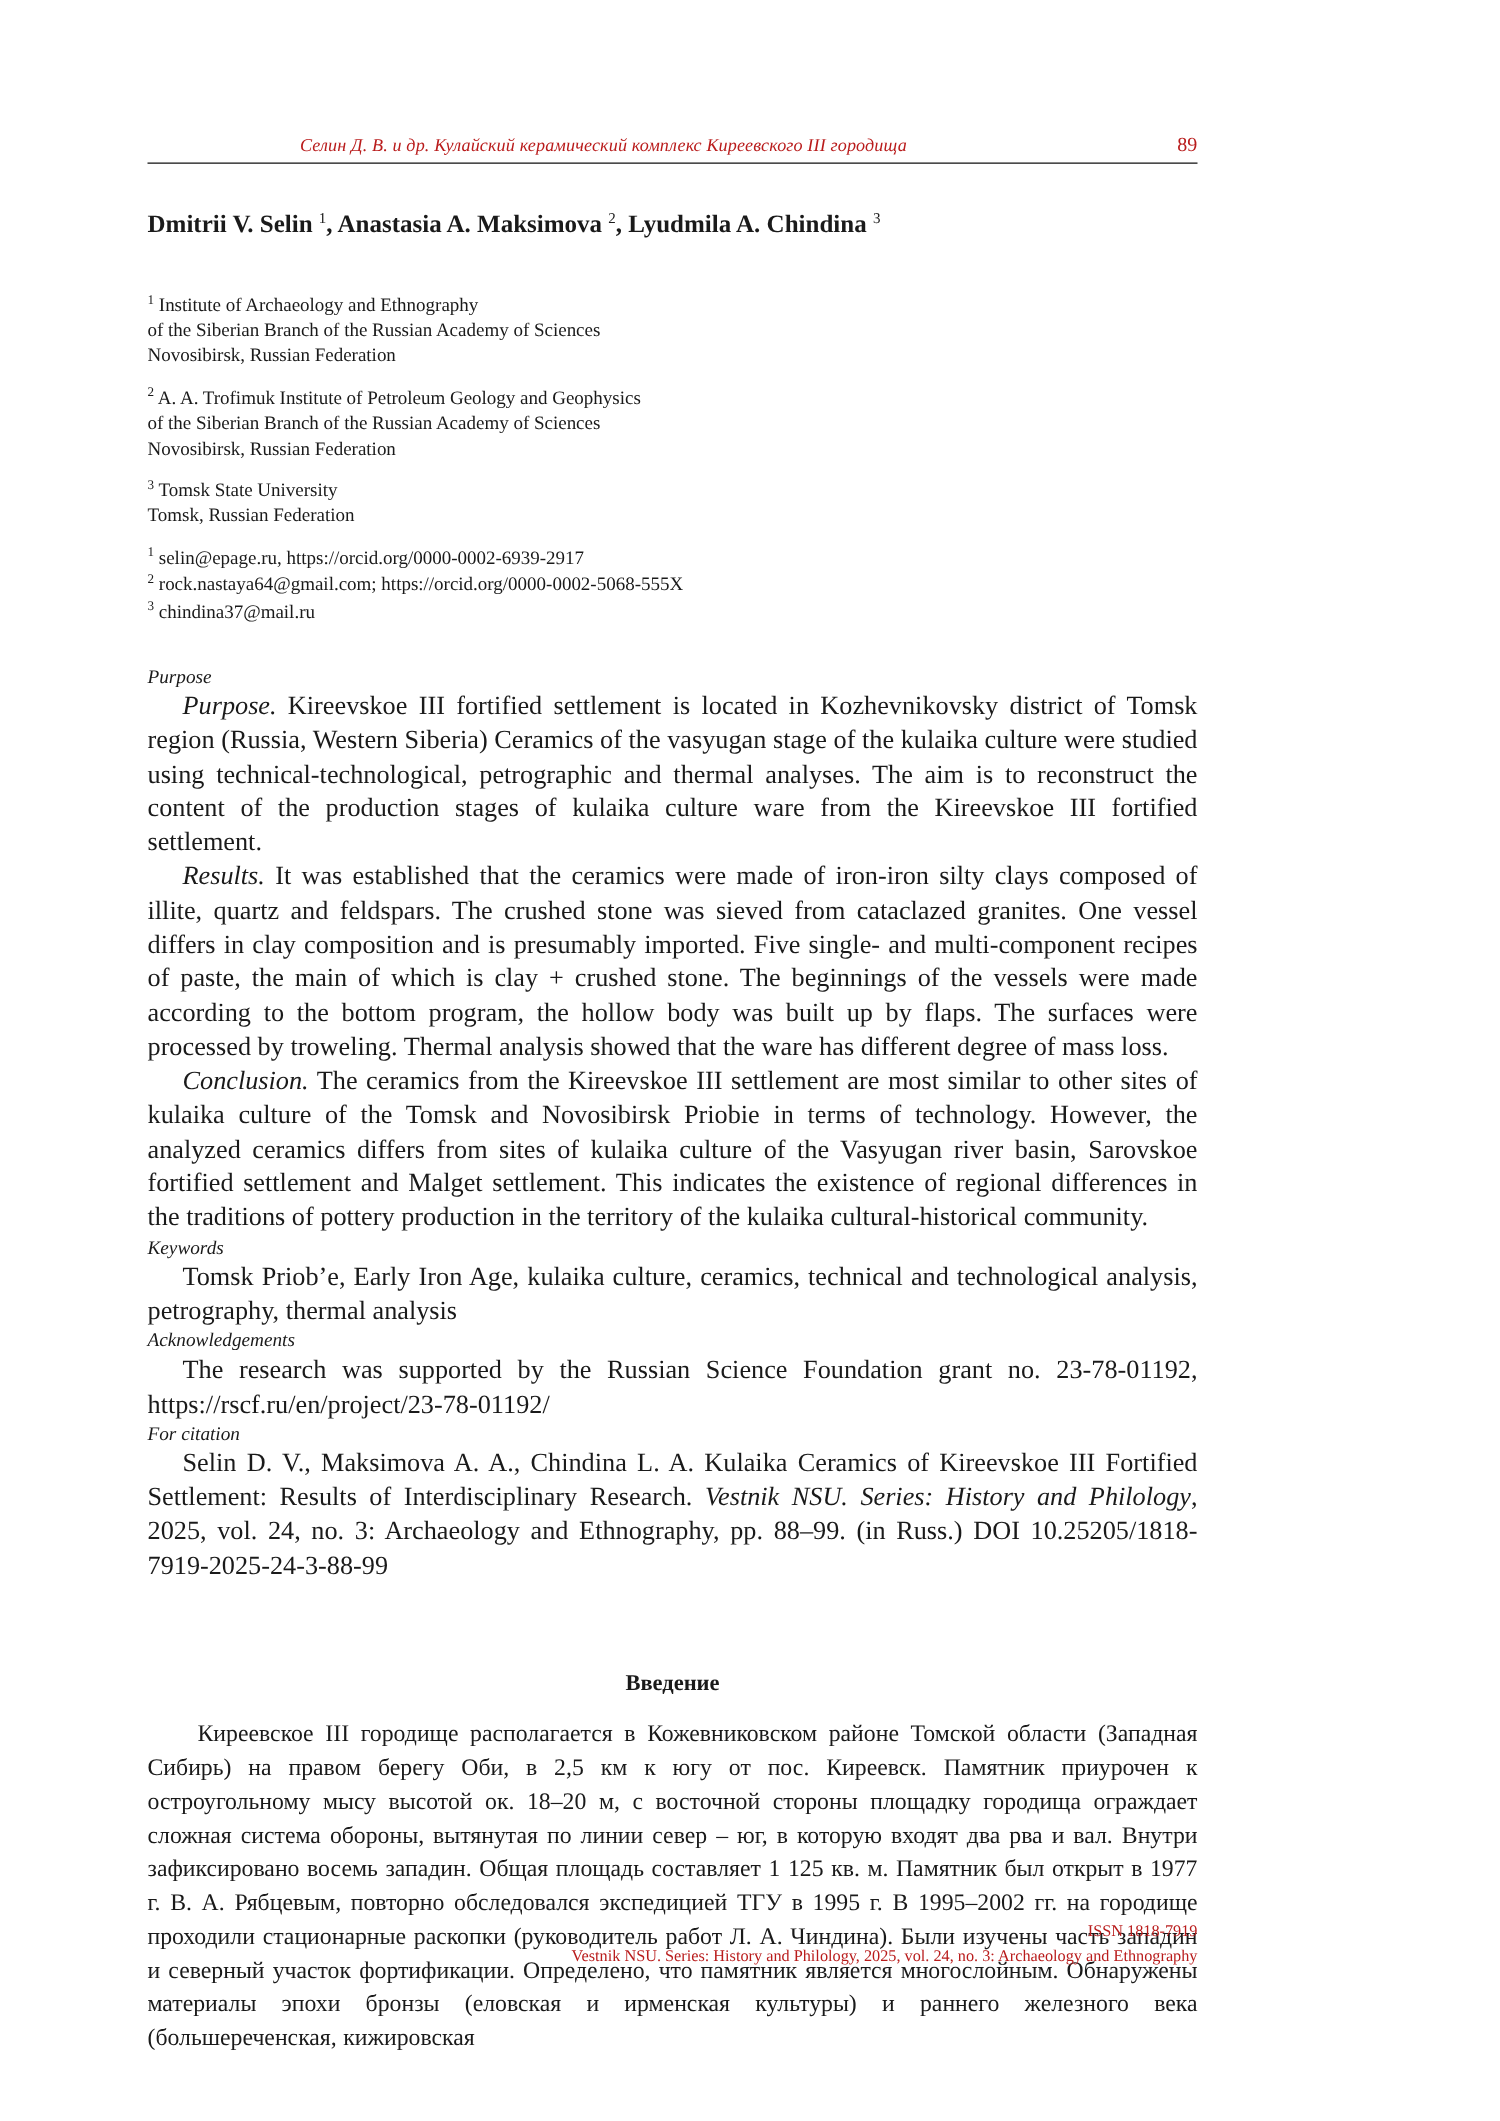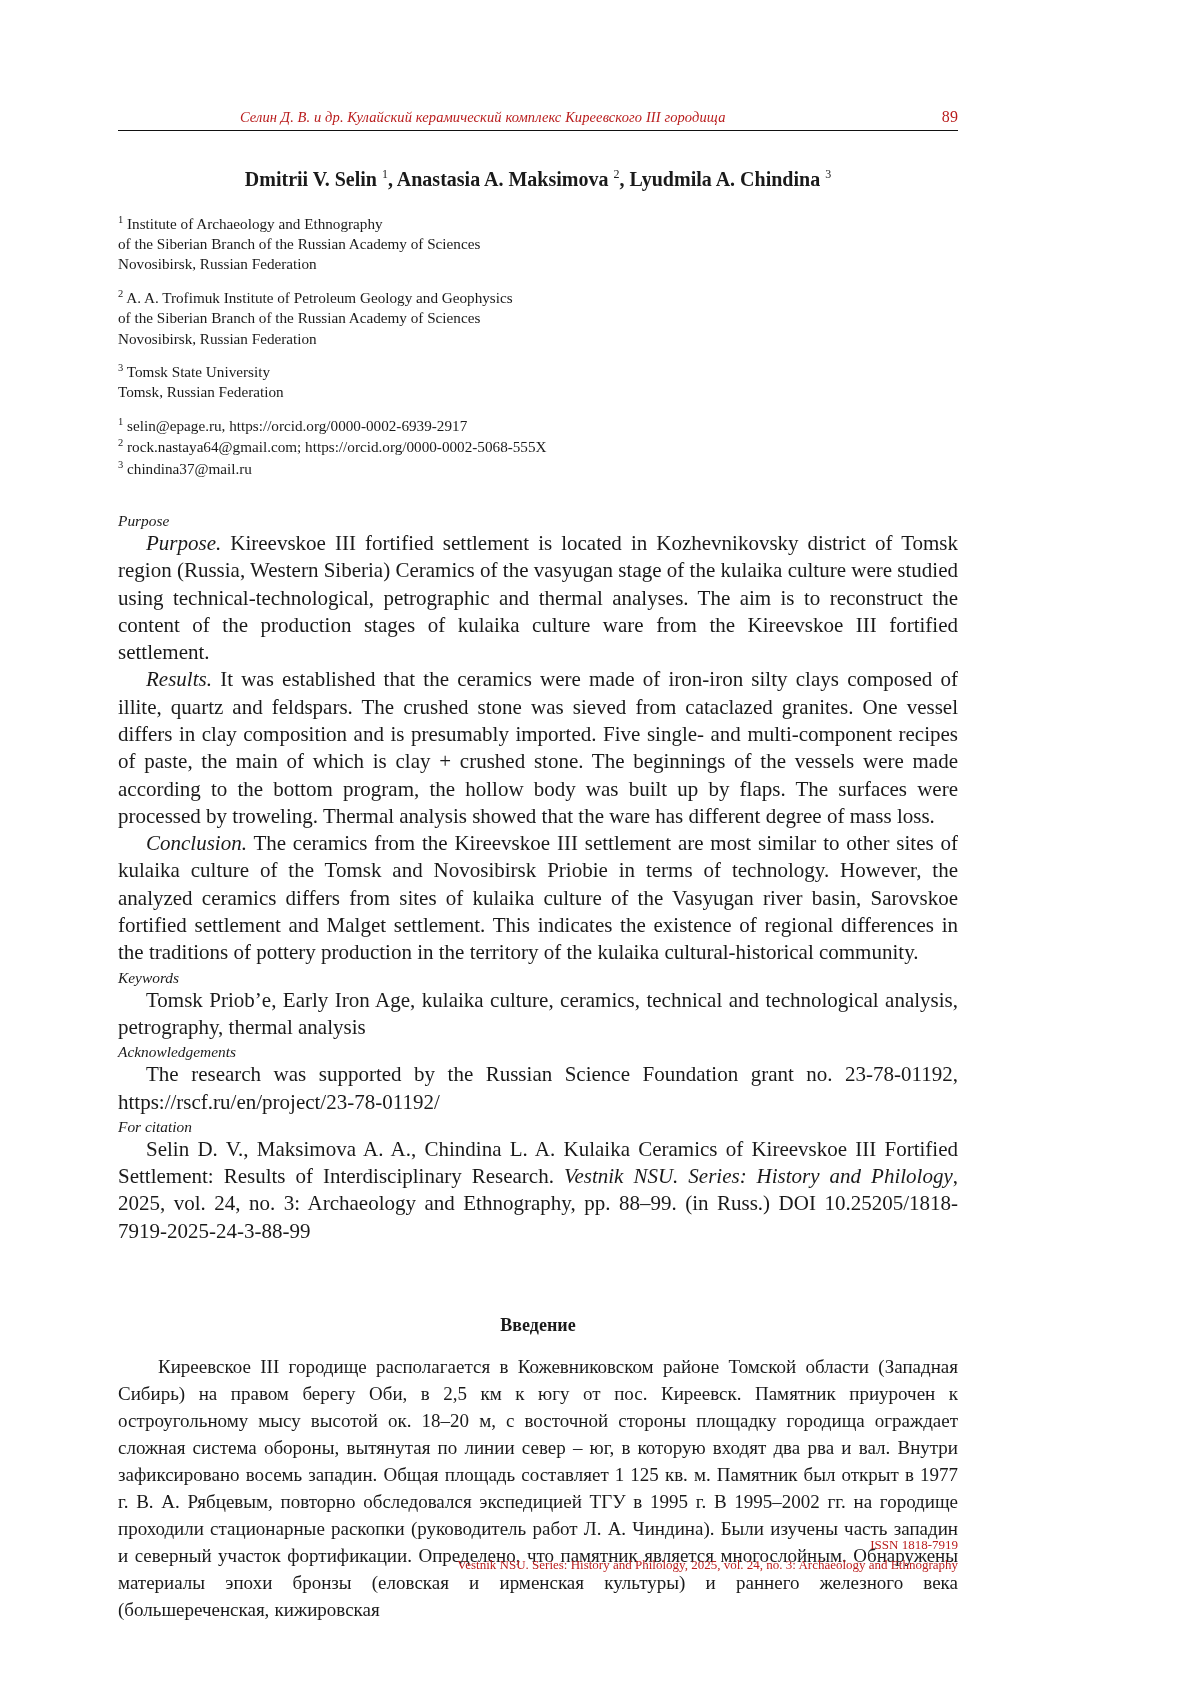--- a/index.html
+++ b/index.html
@@ -54,22 +54,21 @@
     font-size: 25px;
     font-weight: bold;
     line-height: 1.45;
     margin: 0 0 36px 0;
     letter-spacing: 0.1px;
   }
   h1.title .line2 { display: block; }
   .authors {
     font-size: 20px;
     font-weight: bold;
-    margin-bottom: 22px;
-    text-align: center;
+    margin-bottom: 42px;
   }
   .authors sup {
     font-weight: normal;
     font-size: 12px;
   }
   .affil {
     font-size: 15.2px;
     line-height: 1.34;
     margin-bottom: 12px;
   }

